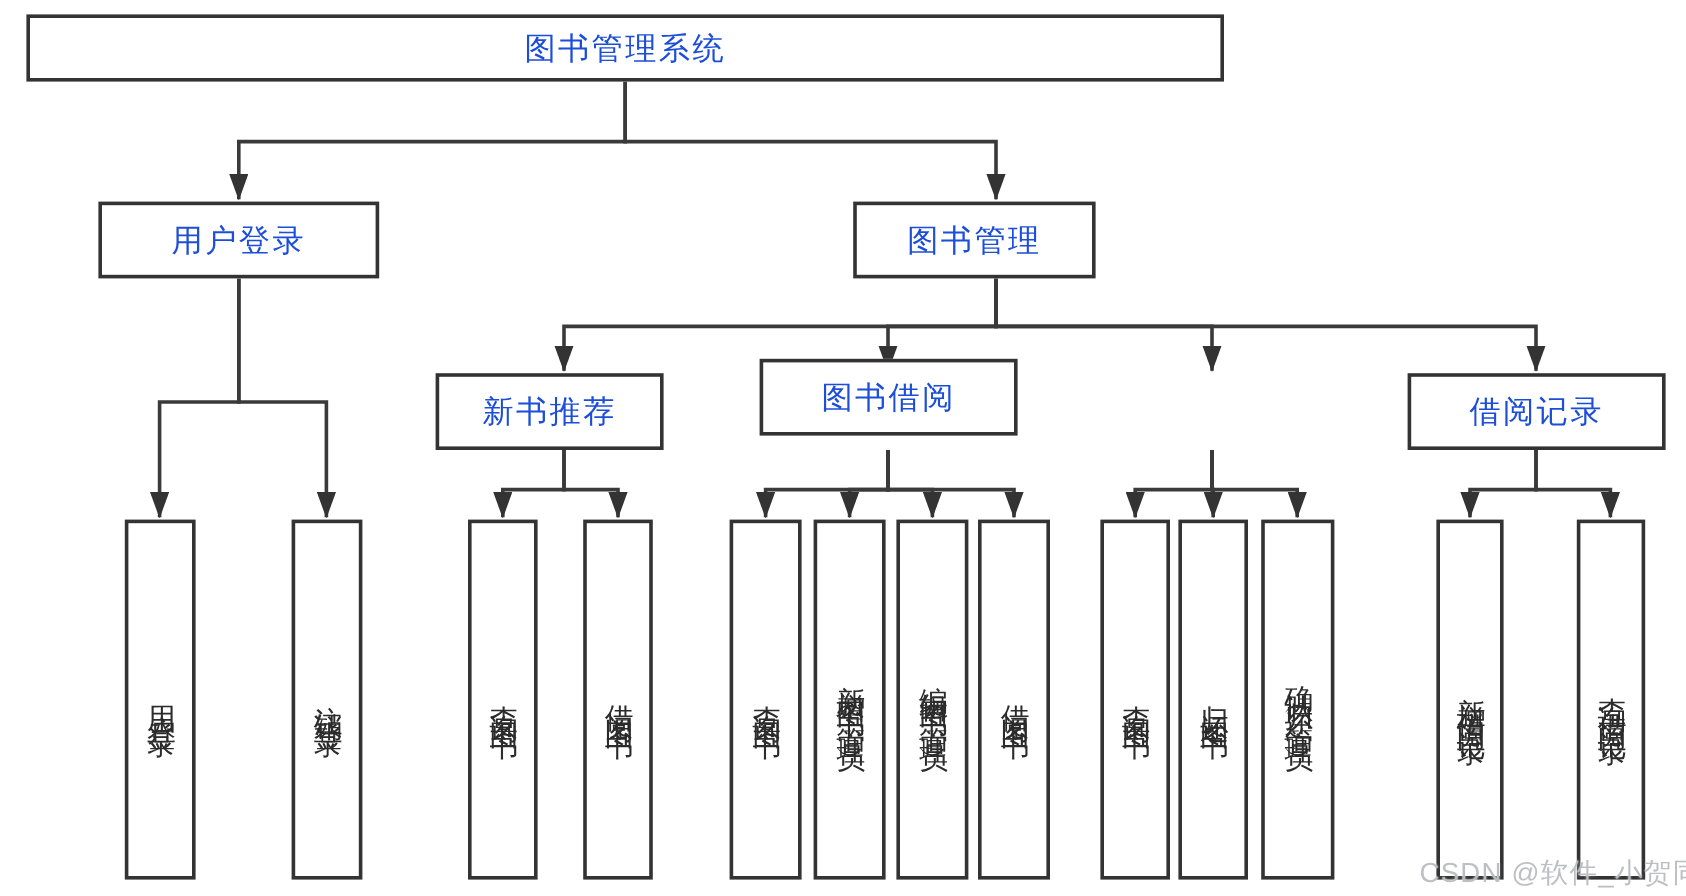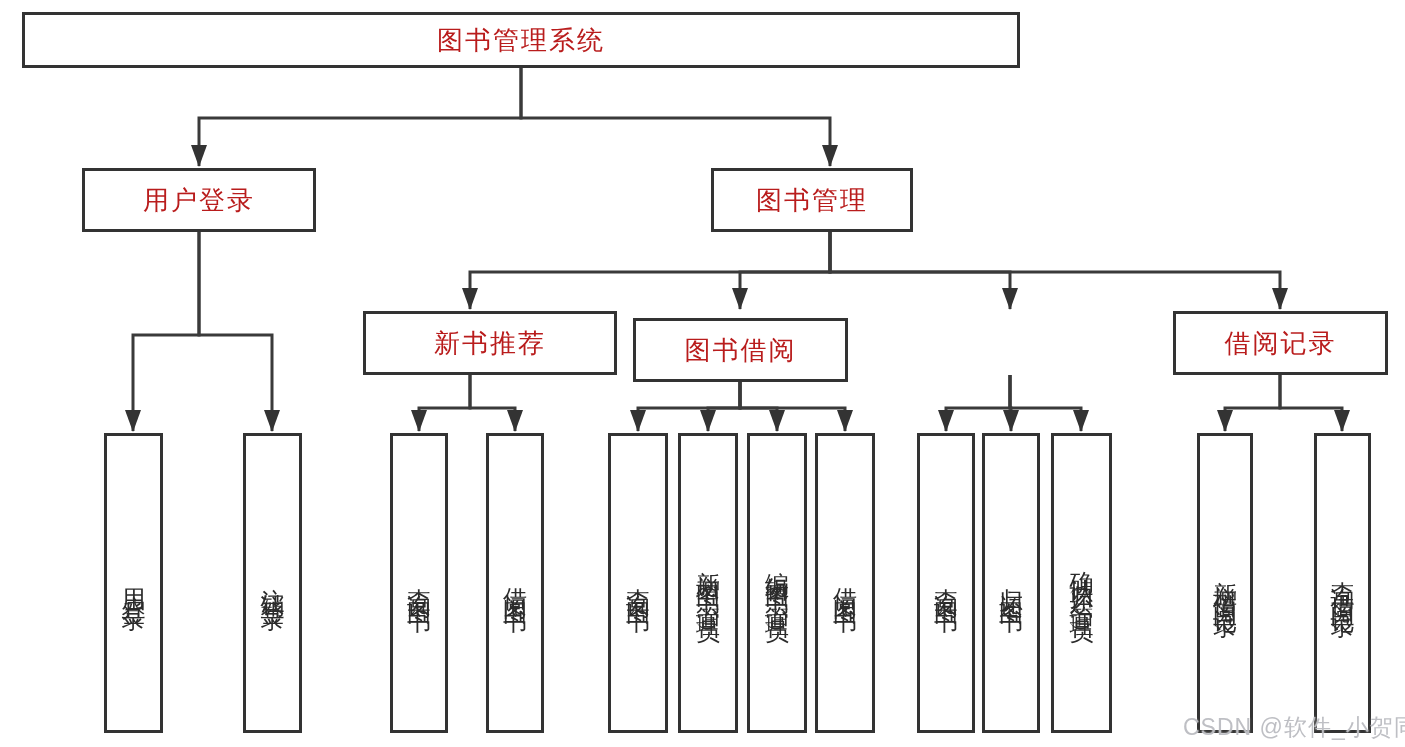--- a/index.html
+++ b/index.html
@@ -33,21 +33,21 @@
     box-sizing: border-box;
     display: flex;
     align-items: center;
     justify-content: center;
     z-index: 2;
     color: #2b2b2b;
   }
   .node.h span {
     font-size: 26px;
     letter-spacing: 2px;
-    color: #b91c1c;
+    color: #1d4ed8;
     white-space: nowrap;
   }
   .node.v {
     top: 433px;
     height: 300px;
   }
   .node.v span {
     writing-mode: vertical-rl;
     text-orientation: upright;
     font-size: 24px;
@@ -110,24 +110,24 @@
     <span>图书管理系统</span>
   </div>
 
   <div class="node h" style="left:82px;top:168px;width:234px;height:64px">
     <span>用户登录</span>
   </div>
   <div class="node h" style="left:711px;top:168px;width:202px;height:64px">
     <span>图书管理</span>
   </div>
 
-  <div class="node h" style="left:363px;top:311px;width:254px;height:64px">
+  <div class="node h" style="left:363px;top:311px;width:190px;height:64px">
     <span>新书推荐</span>
   </div>
-  <div class="node h" style="left:633px;top:318px;width:215px;height:64px">
+  <div class="node h" style="left:633px;top:299px;width:215px;height:64px">
     <span>图书借阅</span>
   </div>
   <div class="node h" style="left:1173px;top:311px;width:215px;height:64px">
     <span>借阅记录</span>
   </div>
 
   <div class="node v" style="left:104px;width:59px">
     <span>用户登录</span>
   </div>
   <div class="node v" style="left:243px;width:59px">

